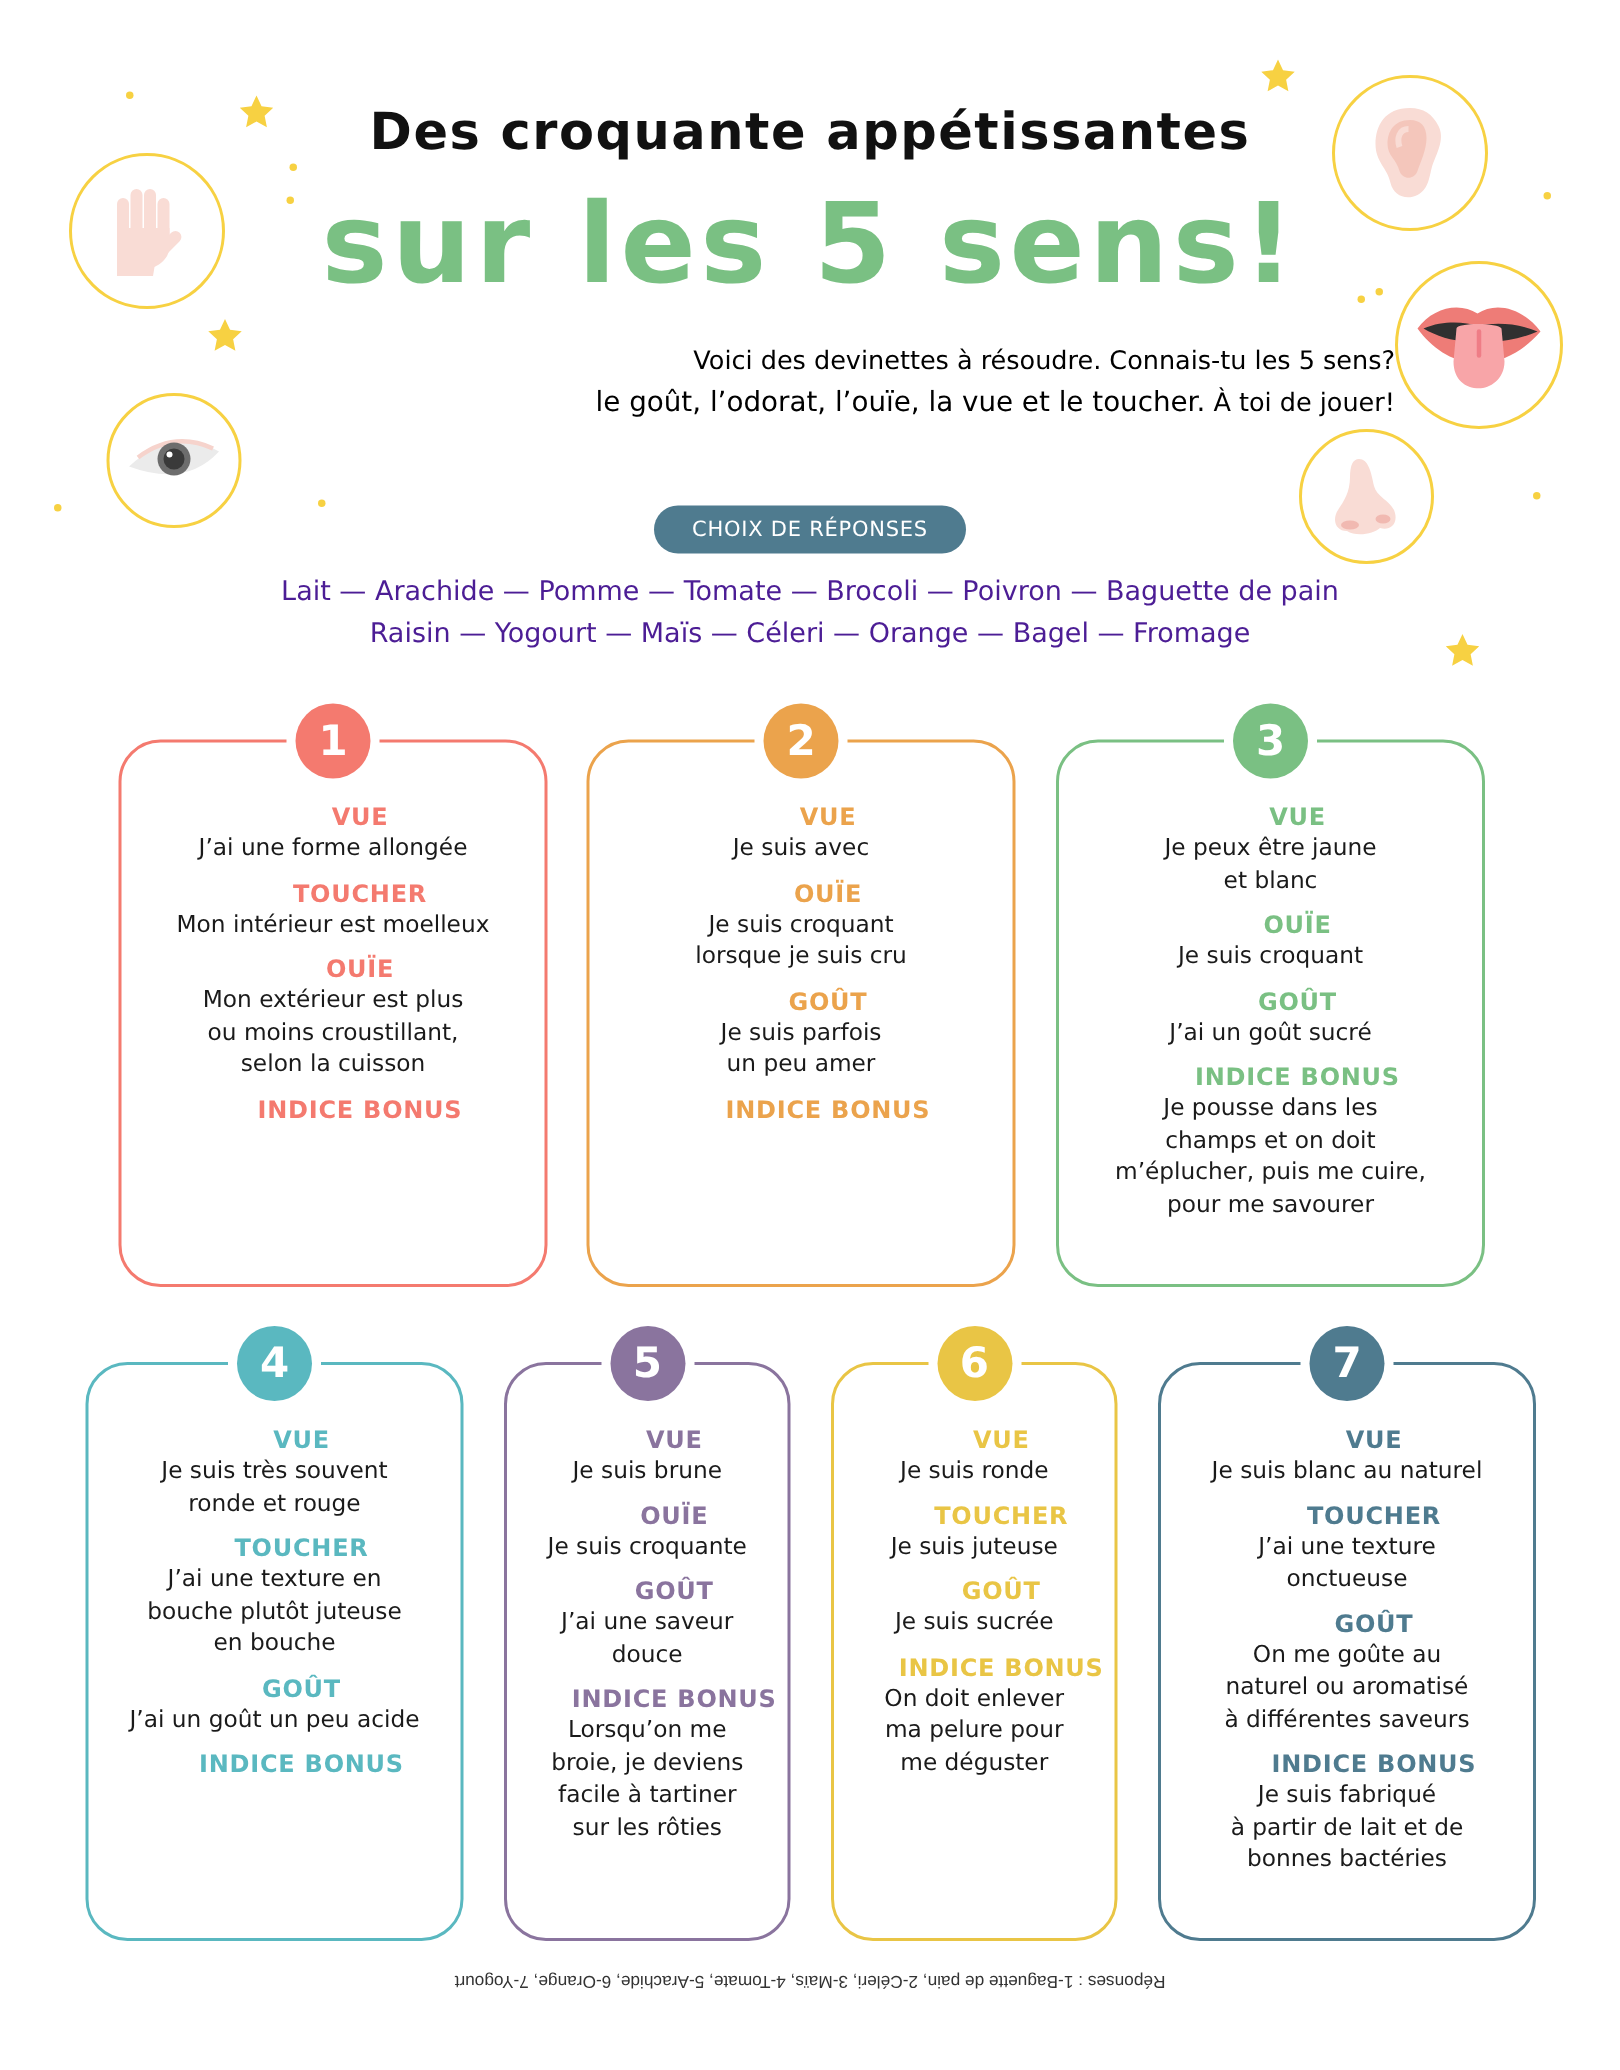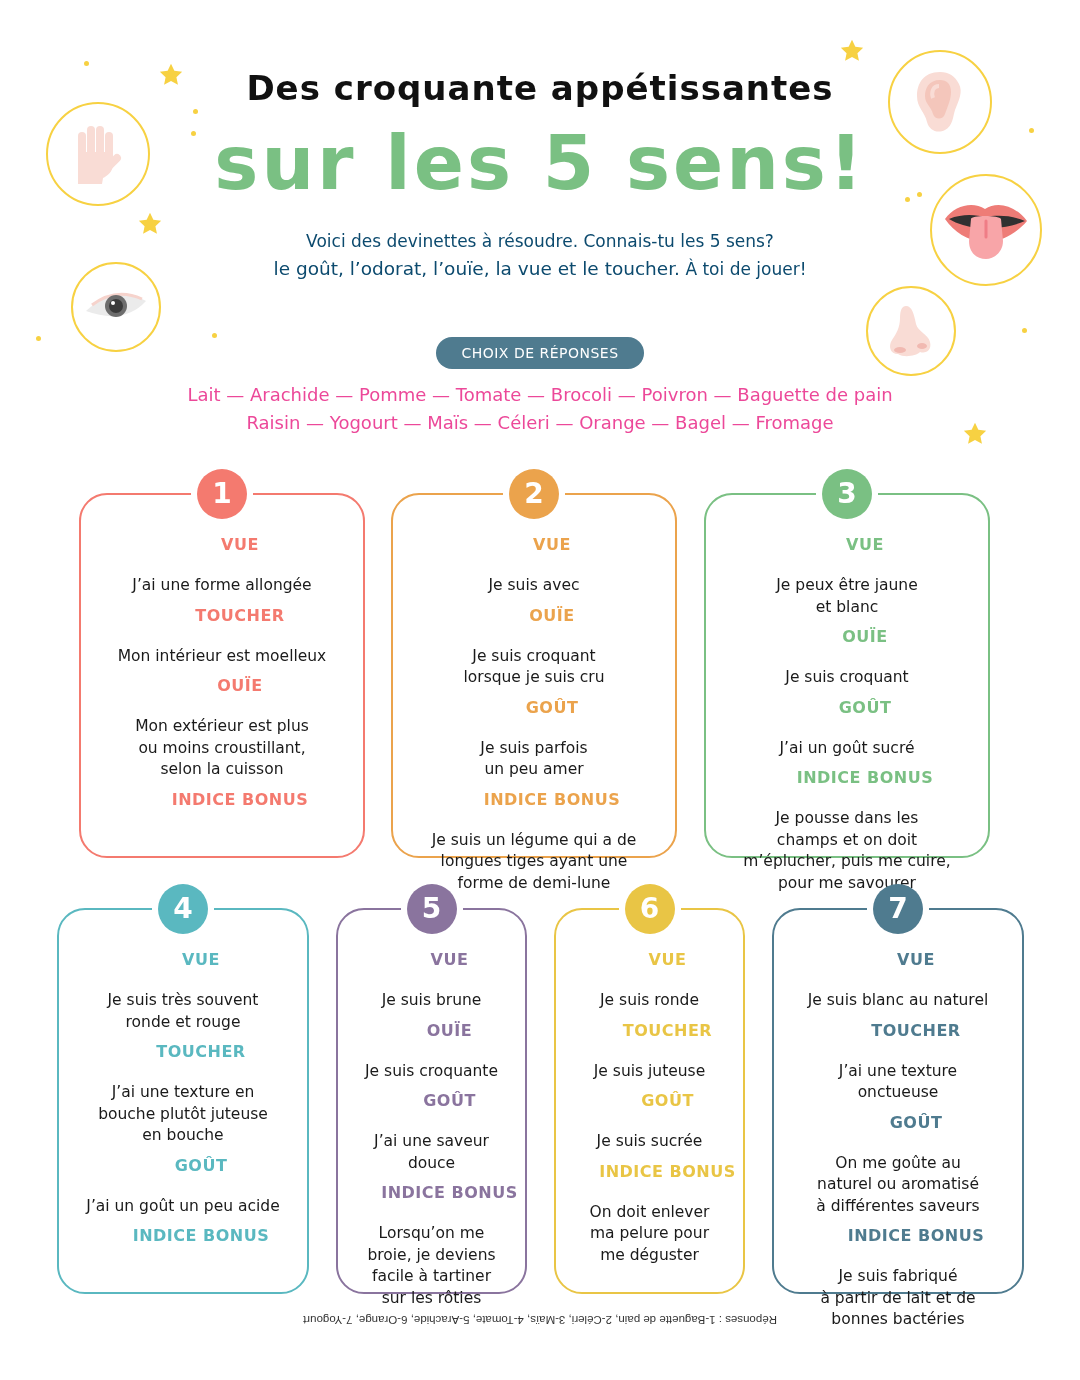--- a/index.html
+++ b/index.html
@@ -4,40 +4,40 @@
 <style>
   * { box-sizing: border-box; margin: 0; padding: 0; }
   html, body { width: 1080px; height: 1380px; background: #ffffff; overflow: hidden; }
   body { position: relative; font-family: "DejaVu Sans", "Liberation Sans", sans-serif; color: #1a1a1a; }
 
   .title1 { position: absolute; left: 0; top: 68px; width: 1080px; text-align: center;
     font-family: "DejaVu Sans", sans-serif; font-weight: bold; font-size: 34px; letter-spacing: 1px; color: #111; }
   .title2 { position: absolute; left: 0; top: 120px; width: 1080px; text-align: center;
     font-family: "DejaVu Sans", sans-serif; font-weight: bold; font-size: 74px; letter-spacing: 3px; color: #7ac083; }
 
-  .intro { position: absolute; left: 150px; top: 228px; width: 780px; text-align: center; font-size: 17px; line-height: 27px; color: #0c4a6e; }
+  .intro { position: absolute; left: 150px; top: 228px; width: 780px; text-align: right; font-size: 17px; line-height: 27px; color: #000000; }
   .intro .big { font-size: 18.5px; }
 
   .pill { position: absolute; left: 436px; top: 337px; width: 208px; height: 32px; border-radius: 16px;
     background: #4f7b8f; color: #fff; font-size: 14px; line-height: 32px; text-align: center; letter-spacing: 0.5px; }
 
-  .answers { position: absolute; left: 60px; top: 381px; width: 960px; text-align: center; font-size: 18px; line-height: 28px; color: #ec4899; }
+  .answers { position: absolute; left: 60px; top: 381px; width: 960px; text-align: center; font-size: 18px; line-height: 28px; color: #4c1d95; }
 
   .deco-circle { position: absolute; border: 2.5px solid #f7d142; border-radius: 50%; background: #fff; display: flex; align-items: center; justify-content: center; }
   .star { position: absolute; width: 26px; height: 26px; }
   .dot { position: absolute; width: 5px; height: 5px; border-radius: 50%; background: #f7d142; }
 
   .card { position: absolute; border: 2px solid; border-radius: 28px; background: #fff; text-align: center; }
   .badge { position: absolute; width: 50px; height: 50px; border-radius: 50%; color: #fff; font-weight: bold;
     font-size: 28px; line-height: 50px; text-align: center; top: -26px; left: 50%; margin-left: -25px; }
   .badge-ring { position: absolute; width: 62px; height: 30px; top: -6px; left: 50%; margin-left: -31px; background: #fff; }
   .card-body { position: absolute; left: 0; right: 0; top: 40px; }
   .clue { margin-bottom: 9px; }
   .clue-label { font-weight: bold; font-size: 16px; letter-spacing: 0.5px; line-height: 20px; padding-left: 36px; }
-  .clue-text { font-size: 15.5px; line-height: 21.5px; color: #1a1a1a; white-space: pre-line; margin-top: 20px; }
+  .clue-text { font-size: 15.5px; line-height: 21.5px; color: #1a1a1a; white-space: pre-line; }
 
   .footer { position: absolute; left: 0; top: 1314px; width: 1080px; text-align: center; font-size: 11.5px; color: #333;
     transform: rotate(180deg); font-family: "Liberation Sans", sans-serif; }
 </style>
 </head>
 <body>
 
 <svg class="star" style="left:158px;top:62px;" viewBox="0 0 24 24">
     <path fill="#f7d142" d="M12 1.5l3.1 6.6 7.2.9-5.3 5 1.4 7.1L12 17.6 5.6 21.1 7 14l-5.3-5 7.2-.9z"></path>
   </svg>
@@ -161,23 +161,20 @@
       <div class="clue-text">Je suis croquant
 lorsque je suis cru</div>
     </div>
         <div class="clue">
       <div class="clue-label" style="color:#eba34c;">GOÛT</div>
       <div class="clue-text">Je suis parfois
 un peu amer</div>
     </div>
         <div class="clue">
       <div class="clue-label" style="color:#eba34c;">INDICE BONUS</div>
-      <div class="clue-text">Je suis un légume qui a de
-longues tiges ayant une
-forme de demi-lune</div>
     </div>
       </div>
     </div>
     <div class="card" style="left: 704px; top: 493px; width: 286px; height: 365px; border-color: rgb(122, 192, 131);">
       <div class="badge-ring"></div>
     <div class="badge" style="background:#7ac083;">3</div>
     <div class="card-body">
         <div class="clue">
       <div class="clue-label" style="color:#7ac083;">VUE</div>
       <div class="clue-text">Je peux être jaune

